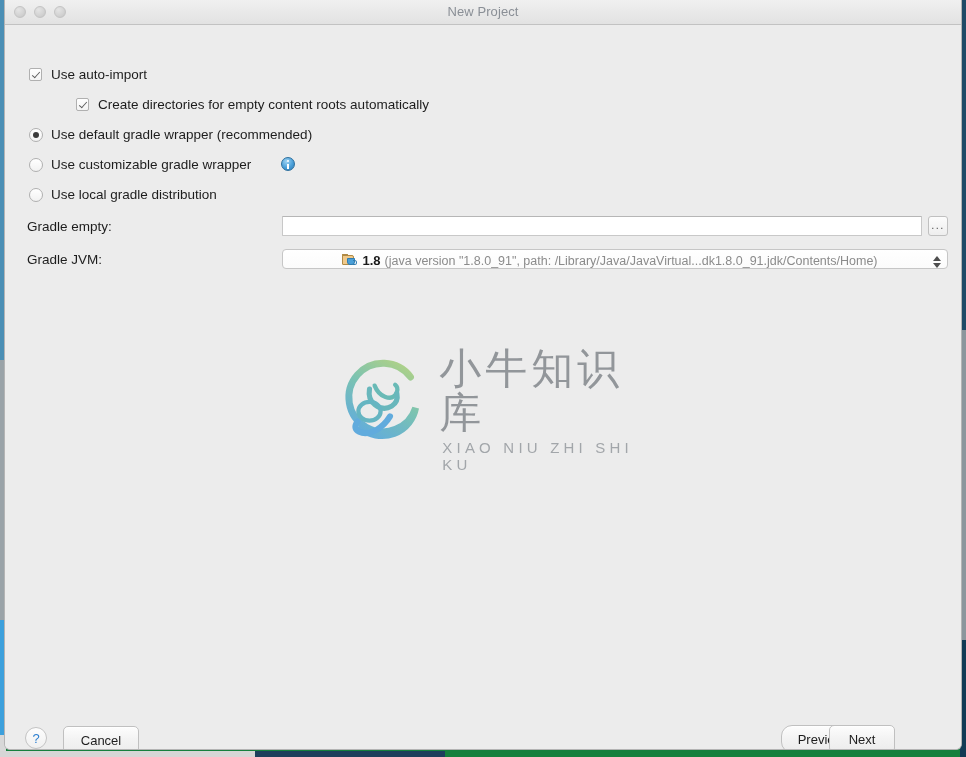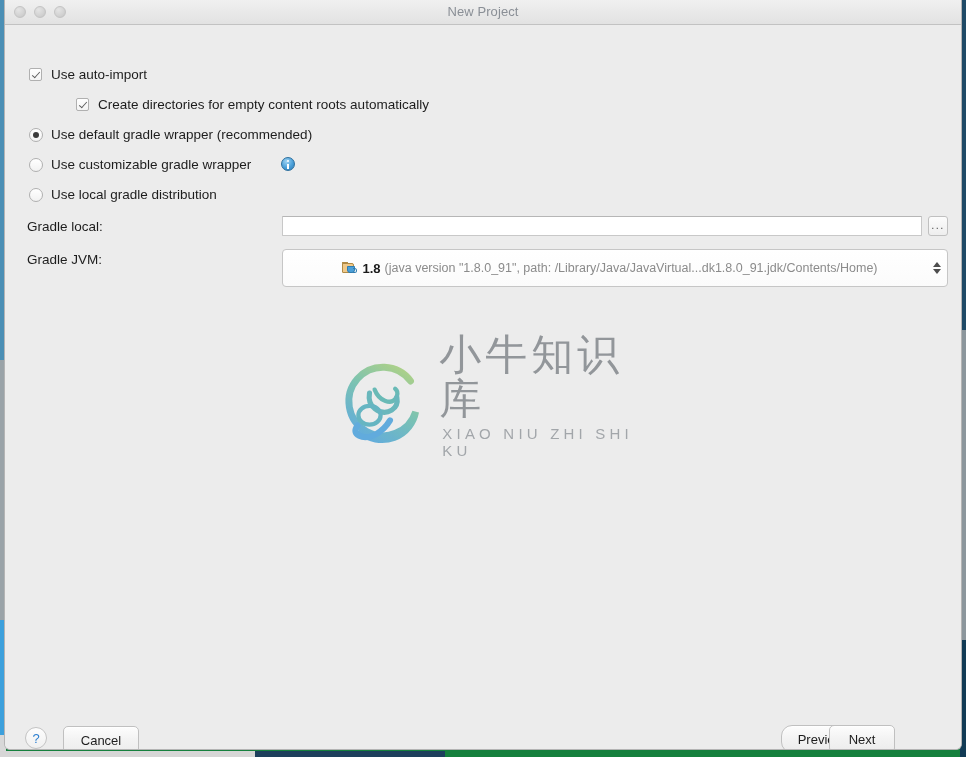--- a/index.html
+++ b/index.html
@@ -319,21 +319,21 @@
   .stepper .up { border-bottom: 5px solid #4d4d4d; }
   .stepper .dn { border-top: 5px solid #4d4d4d; }
 
   
   .watermark {
     position: absolute;
     left: 332px; top: 322px;
     width: 300px; height: 112px;
     opacity: 0.95;
     display: flex;
-    align-items: flex-end;
+    align-items: flex-start;
   }
   .wm-text {
     margin-left: 10px;
     display: flex;
     flex-direction: column;
     justify-content: center;
   }
   .wm-cn {
     font-size: 42px;
     color: #8e9296;
@@ -433,27 +433,27 @@
 
       <div class="hint" style="left:276px; top:132px;">
         <span class="info-icon"></span>
       </div>
 
       <div class="row-check" style="left:24px; top:162px;">
         <span class="rb"></span>
         <span>Use local gradle distribution</span>
       </div>
 
-      <div class="field-label" style="left:22px; top:194px;">Gradle local:</div>
+      <div class="field-label" style="left:22px; top:194px;">Gradle empty:</div>
       <input class="text-input" style="left: 277px; top: 191px; width: 640px; height: 20px;" value="" placeholder="">
       <div class="browse-btn" style="left:923px; top:191px; width:20px; height:20px;">...</div>
 
       <div class="field-label" style="left:22px; top:227px;">Gradle JVM:</div>
 
-      <div class="combo" style="left:277px; top:224px; width:666px; height:38px;">
+      <div class="combo" style="left:277px; top:224px; width:666px; height:20px;align-items:flex-end;">
         <div class="combo-inner">
           <span class="jdk-icon">
             <span class="tab"></span>
             <span class="folder"></span>
             <span class="cup"></span>
           </span>
           <span class="combo-ver">1.8</span>
           <span class="combo-desc">(java version "1.8.0_91", path: /Library/Java/JavaVirtual...dk1.8.0_91.jdk/Contents/Home)</span>
         </div>
         <span class="stepper">

